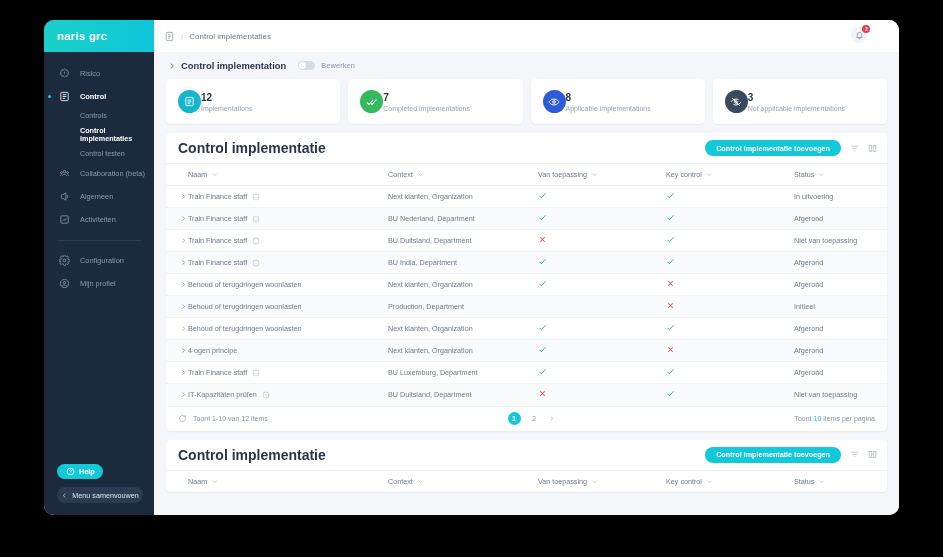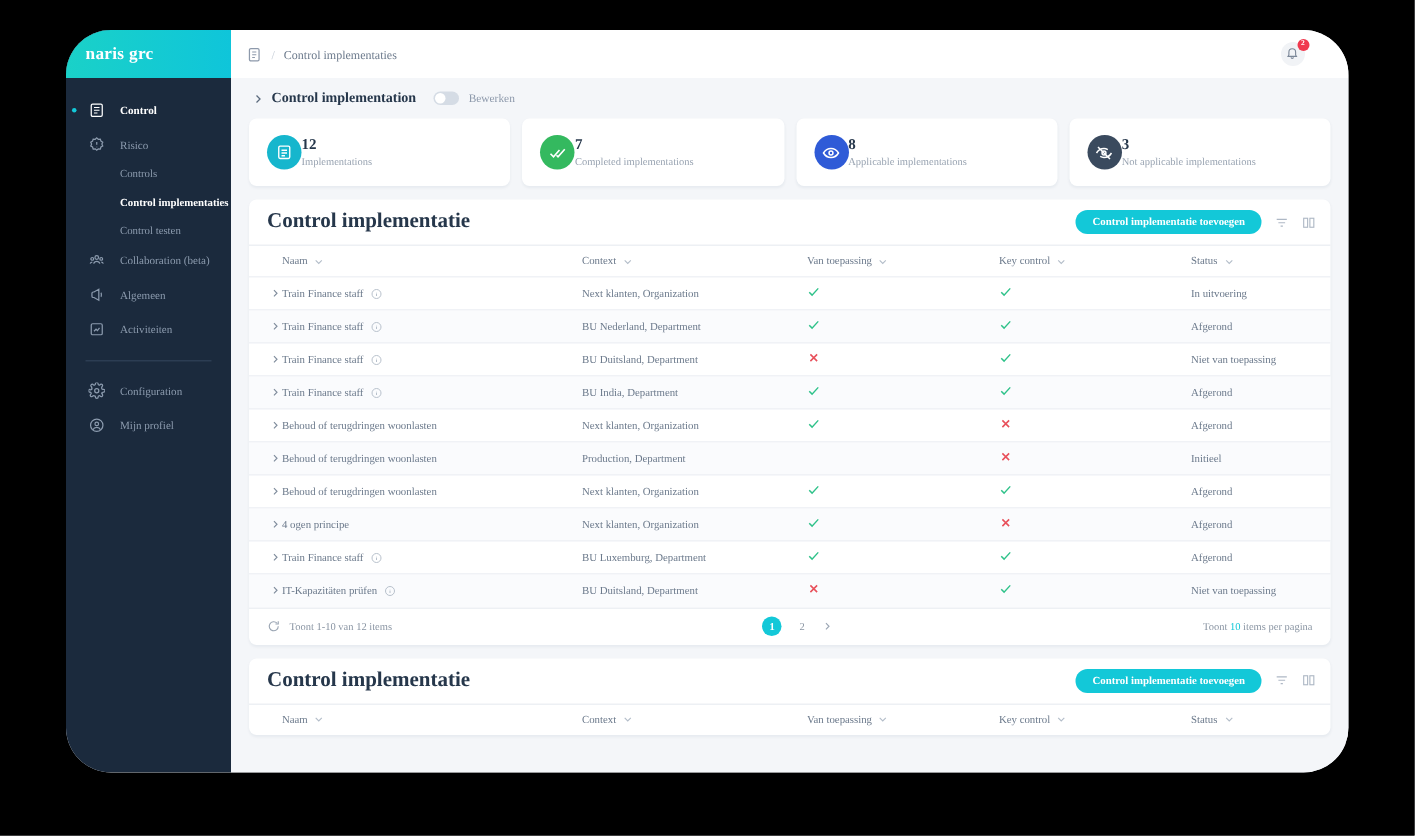--- a/index.html
+++ b/index.html
@@ -6,25 +6,24 @@
   html, body {
     width: 943px; height: 557px;
     background: #000000;
     font-family: "Liberation Sans", sans-serif;
     overflow: hidden;
   }
   .app-frame {
     position: absolute;
     left: 44px; top: 20px;
     width: 855px; height: 495px;
-    border-radius: 30px;
+    border-radius: 10px;
     overflow: hidden;
     background: #f4f6f9;
     display: flex;
-    font-family: Liberation Serif, serif;
   }
 
   
   .sidebar {
     width: 110px;
     background: #1b2a3d;
     display: flex;
     flex-direction: column;
     flex: 0 0 110px;
     position: relative;
@@ -238,38 +237,38 @@
 
 <div class="app-frame">
 
   <div class="sidebar">
     <div class="brand">
       <span class="brand-text">naris grc</span>
     </div>
 
     <div class="nav">
 
+      <div class="nav-item">
+        <span class="ico">
+          <svg width="11" height="11" viewBox="0 0 24 24" fill="none" stroke="currentColor" stroke-width="1.8">
+            <path d="M12 2l2.2 2.1 3-.3.9 2.9 2.6 1.5-1.2 2.8 1.2 2.8-2.6 1.5-.9 2.9-3-.3L12 20l-2.2-2.1-3 .3-.9-2.9L3.3 13.8 4.5 11 3.3 8.2l2.6-1.5.9-2.9 3 .3z"></path>
+            <path d="M12 8v4M12 15v.5"></path>
+          </svg>
+        </span>
+        <span class="nav-label">Risico</span>
+      </div>
+
       <div class="nav-item active">
         <span class="ico">
           <svg width="11" height="11" viewBox="0 0 24 24" fill="none" stroke="currentColor" stroke-width="1.8">
             <rect x="4" y="3" width="16" height="18" rx="2"></rect>
             <path d="M8 8h8M8 12h8M8 16h5"></path>
           </svg>
         </span>
         <span class="nav-label">Control</span>
-      </div>
-
-      <div class="nav-item">
-        <span class="ico">
-          <svg width="11" height="11" viewBox="0 0 24 24" fill="none" stroke="currentColor" stroke-width="1.8">
-            <path d="M12 2l2.2 2.1 3-.3.9 2.9 2.6 1.5-1.2 2.8 1.2 2.8-2.6 1.5-.9 2.9-3-.3L12 20l-2.2-2.1-3 .3-.9-2.9L3.3 13.8 4.5 11 3.3 8.2l2.6-1.5.9-2.9 3 .3z"></path>
-            <path d="M12 8v4M12 15v.5"></path>
-          </svg>
-        </span>
-        <span class="nav-label">Risico</span>
       </div>
 
       <div class="sub-item">
         <span>Controls</span>
       </div>
       <div class="sub-item two-line current">
         <span>Control implementaties</span>
       </div>
       <div class="sub-item">
         <span>Control testen</span>
@@ -325,20 +324,39 @@
           <svg width="11" height="11" viewBox="0 0 24 24" fill="none" stroke="currentColor" stroke-width="1.8">
             <circle cx="12" cy="12" r="9"></circle>
               <circle cx="12" cy="10" r="2.6"></circle>
             <path d="M6.5 18.5c1-2.3 3-3.3 5.5-3.3s4.5 1 5.5 3.3"></path>
           </svg>
         </span>
         <span class="nav-label">Mijn profiel</span>
       </div>
     </div>
 
+    <div class="sidebar-footer">
+      <div class="help-btn">
+        <span class="hico">
+          <svg width="9" height="9" viewBox="0 0 24 24" fill="none" stroke="currentColor" stroke-width="2">
+            <circle cx="12" cy="12" r="9"></circle>
+              <path d="M9.5 9.5a2.5 2.5 0 113.3 2.4c-.6.3-.8.8-.8 1.4M12 17v.5"></path>
+          </svg>
+        </span>
+        <span>Help</span>
+      </div>
+      <div class="collapse-btn">
+        <span class="cico">
+          <svg width="7" height="7" viewBox="0 0 24 24" fill="none" stroke="currentColor" stroke-width="2.6">
+              <path d="M15 5l-7 7 7 7"></path>
+            </svg>
+        </span>
+        <span>Menu samenvouwen</span>
+      </div>
+    </div>
   </div>
 
   <div class="main">
 
     <div class="topbar">
       <span class="crumb-icon">
         <svg width="11" height="11" viewBox="0 0 24 24" fill="none" stroke="currentColor" stroke-width="1.8">
           <rect x="5" y="3" width="14" height="18" rx="2"></rect>
             <path d="M9 8h6M9 12h6M9 16h4"></path>
         </svg>

